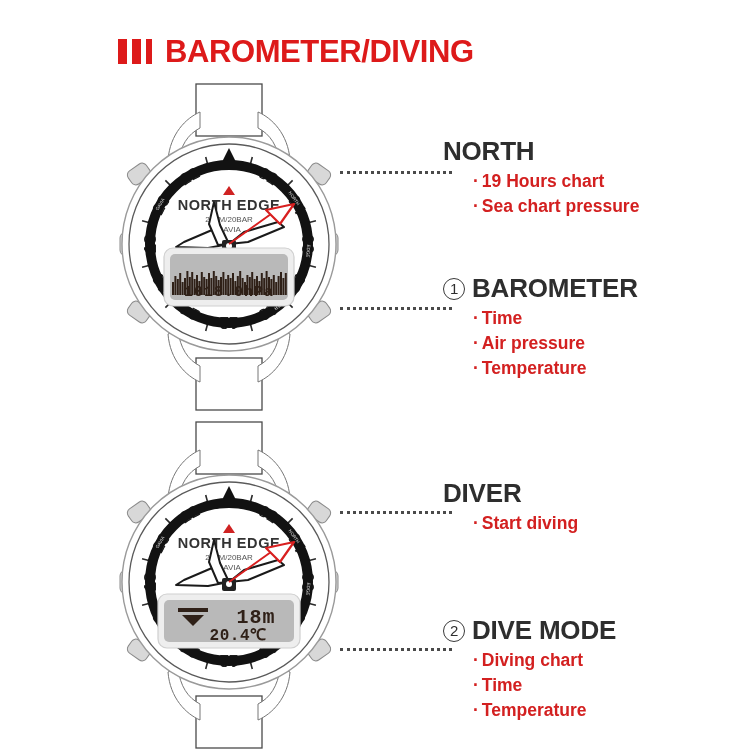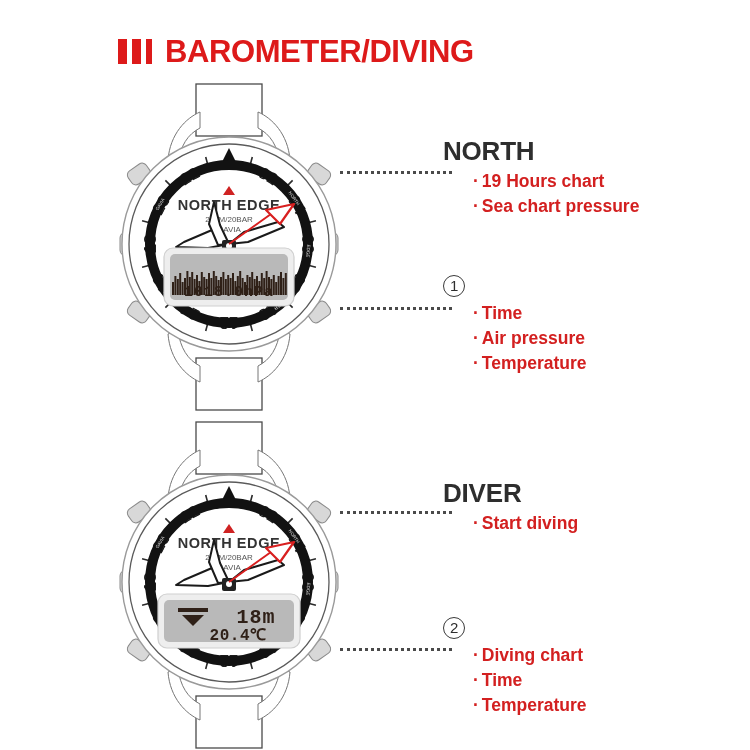--- a/index.html
+++ b/index.html
@@ -408,39 +408,41 @@
   </div>
   <ul class="callout-list">
     <li><span class="dot">·</span><span>19 Hours chart</span></li>
     <li><span class="dot">·</span><span>Sea chart pressure</span></li>
   </ul>
 </div>
 
 <div class="callout" id="callout-barometer">
   <div class="callout-head">
     <span class="callout-num">1</span>
+    <span>BAROMETER</span>
   </div>
   <ul class="callout-list">
     <li><span class="dot">·</span><span>Time</span></li>
     <li><span class="dot">·</span><span>Air pressure</span></li>
     <li><span class="dot">·</span><span>Temperature</span></li>
   </ul>
 </div>
 
 <div class="callout" id="callout-dive">
   <div class="callout-head">
     <span>DIVER</span>
   </div>
   <ul class="callout-list">
     <li><span class="dot">·</span><span>Start diving</span></li>
   </ul>
 </div>
 
 <div class="callout" id="callout-divemode">
   <div class="callout-head">
     <span class="callout-num">2</span>
+    <span>DIVE MODE</span>
   </div>
   <ul class="callout-list">
     <li><span class="dot">·</span><span>Diving chart</span></li>
     <li><span class="dot">·</span><span>Time</span></li>
     <li><span class="dot">·</span><span>Temperature</span></li>
   </ul>
 </div>
 
 </body></html>

